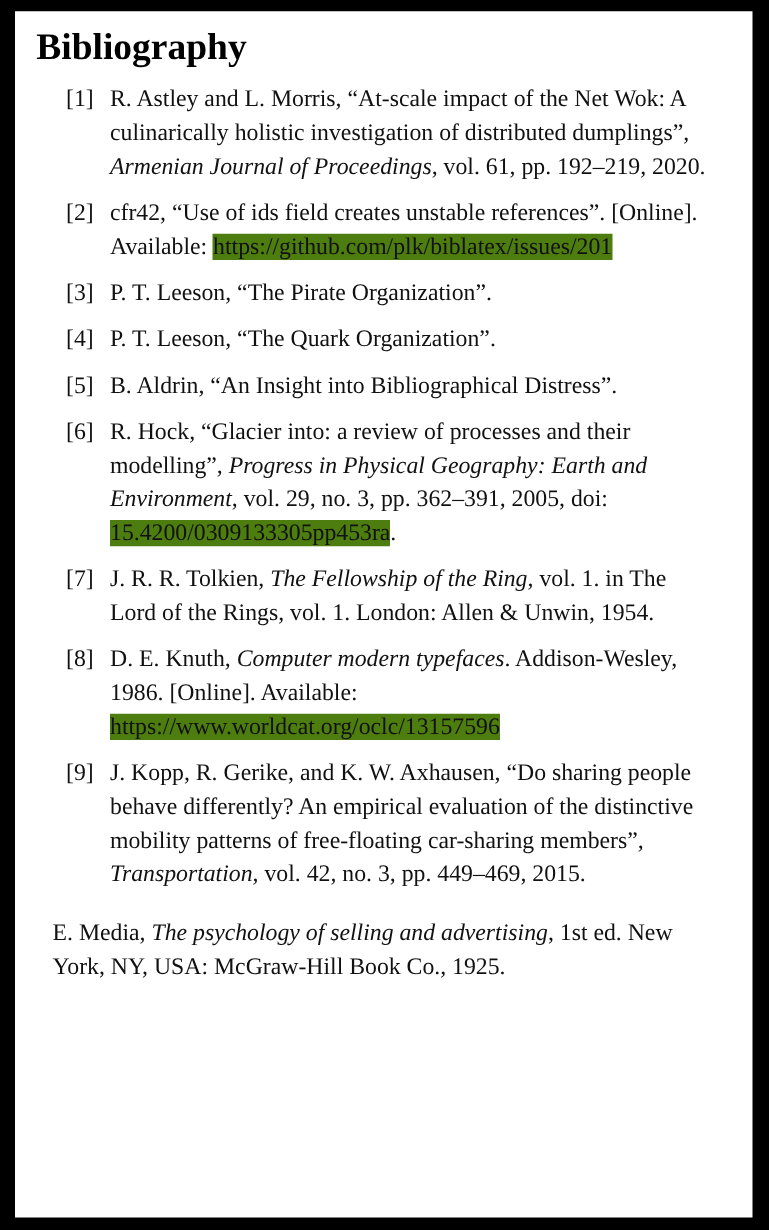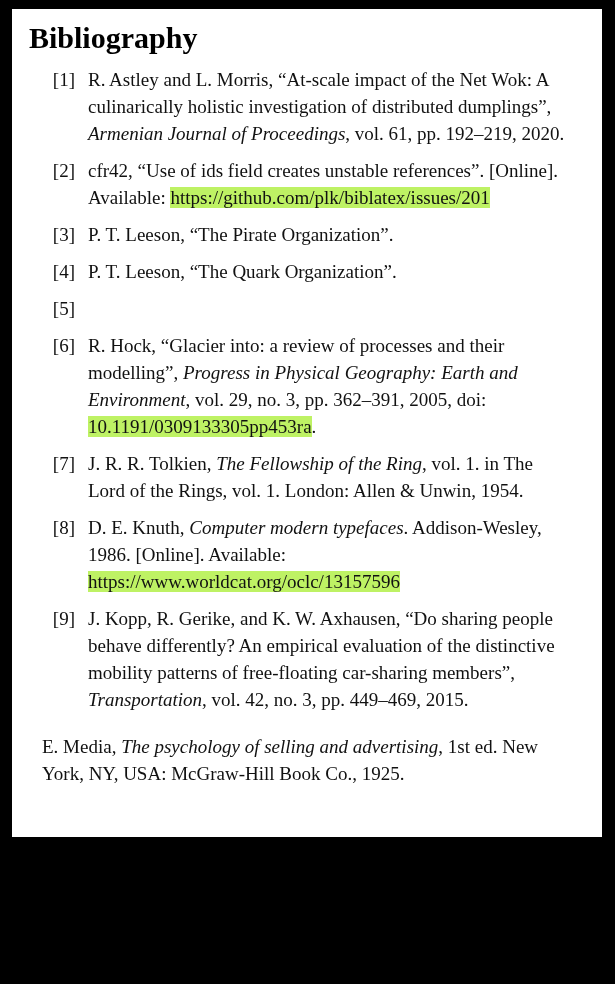--- a/index.html
+++ b/index.html
@@ -8,21 +8,21 @@
     height: 984px;
     background: #000000;
     position: relative;
     font-family: "Liberation Serif", "DejaVu Serif", serif;
   }
   .page {
     position: absolute;
     left: 12px;
     top: 9px;
     width: 590px;
-    height: 828px;
+    height: 965px;
     background: #ffffff;
     box-sizing: border-box;
     padding: 12px 14px 0 17px;
     overflow: hidden;
     color: #111111;
   }
   h1.title {
     font-family: "Liberation Serif", "DejaVu Serif", serif;
     font-weight: bold;
     font-size: 30px;
@@ -42,21 +42,21 @@
     white-space: nowrap;
   }
   .txt {
     width: 500px;
     margin: 0 16px 0 13px;
     padding: 0;
   }
   .sp { font-style: normal; }
   .si { font-style: italic; }
   a.sl {
-    background: #bef264;
+    background: #4d7c0f;
     color: inherit;
     text-decoration: none;
     overflow-wrap: anywhere;
     cursor: pointer;
   }
 </style>
 </head>
 <body>
 
 <div class="page">
@@ -78,25 +78,26 @@
     <p class="txt"><span class="sp">P. T. Leeson, “The Pirate Organization”.</span></p>
   </div>
 
   <div class="ref">
     <span class="lbl">[4]</span>
     <p class="txt"><span class="sp">P. T. Leeson, “The Quark Organization”.</span></p>
   </div>
 
   <div class="ref">
     <span class="lbl">[5]</span>
+    <p class="txt"><span class="sp">B. Aldrin, “An Insight into Bibliographical Distress”.</span></p>
   </div>
 
   <div class="ref">
     <span class="lbl">[6]</span>
-    <p class="txt"><span class="sp">R. Hock, “Glacier into: a review of processes and their modelling”, </span><span class="si">Progress in Physical Geography: Earth and Environment</span><span class="sp">, vol. 29, no. 3, pp. 362–391, 2005, doi: </span><a class="sl">10.1191/0309133305pp453ra</a><span class="sp">.</span></p>
+    <p class="txt"><span class="sp">R. Hock, “Glacier into: a review of processes and their modelling”, </span><span class="si">Progress in Physical Geography: Earth and Environment</span><span class="sp">, vol. 29, no. 3, pp. 362–391, 2005, doi: </span><a class="sl">15.4200/0309133305pp453ra</a><span class="sp">.</span></p>
   </div>
 
   <div class="ref">
     <span class="lbl">[7]</span>
     <p class="txt"><span class="sp">J. R. R. Tolkien, </span><span class="si">The Fellowship of the Ring</span><span class="sp">, vol. 1. in The Lord of the Rings, vol. 1. London: Allen &amp; Unwin, 1954.</span></p>
   </div>
 
   <div class="ref">
     <span class="lbl">[8]</span>
     <p class="txt"><span class="sp">D. E. Knuth, </span><span class="si">Computer modern typefaces</span><span class="sp">. Addison-Wesley, 1986. [Online].  Available: </span><a class="sl">https://www.worldcat.org/oclc/13157596</a></p>

